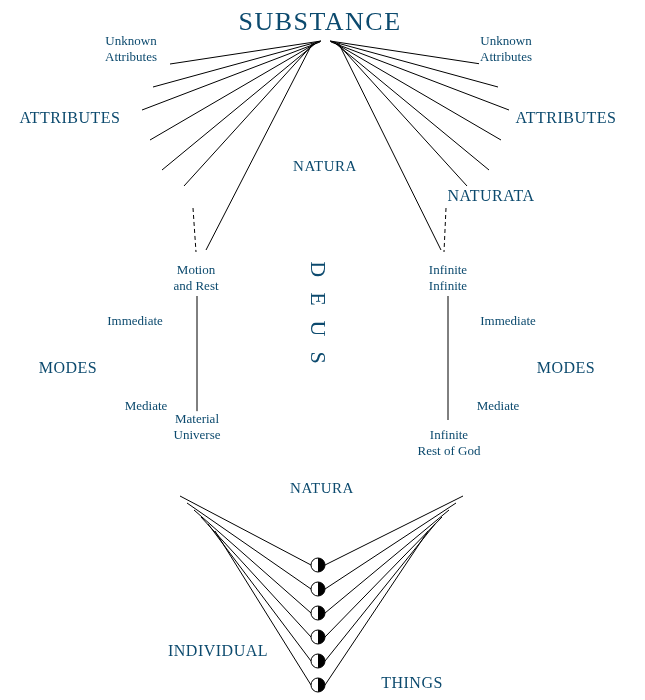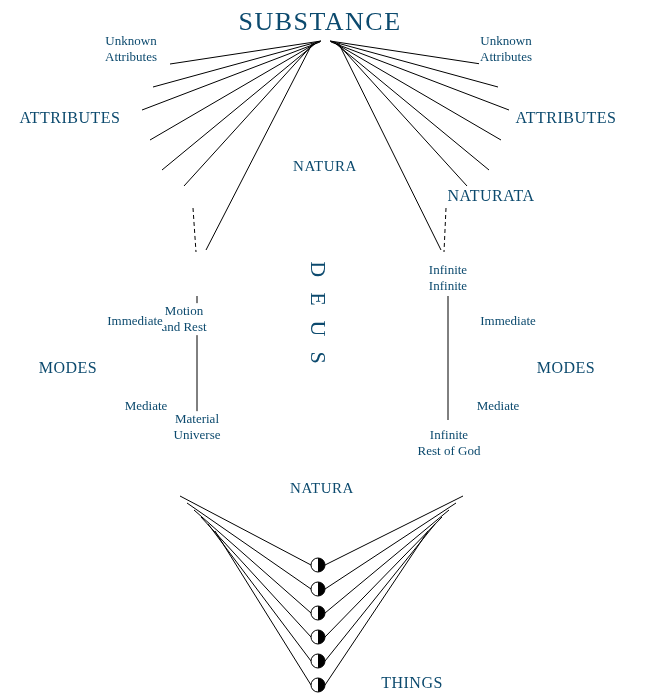--- a/index.html
+++ b/index.html
@@ -135,21 +135,21 @@
   </div>
 
   <div class="lbl caps-md" style="left:325px; top:166px;">
     <span>NATURA</span>
   </div>
 
   <div class="lbl caps-sm" style="left:491px; top:196px;">
     <span>NATURATA</span>
   </div>
 
-  <div class="lbl txt" style="left:184px; top:278px;margin-top:41px;">
+  <div class="lbl txt" style="left:196px; top:278px;">
     <span>Motion</span>
     <span>and Rest</span>
   </div>
   <div class="lbl txt" style="left:448px; top:278px;">
     <span>Infinite</span>
     <span>Infinite</span>
   </div>
 
   <div class="deus">DEUS</div>
 
@@ -180,17 +180,20 @@
   </div>
   <div class="lbl txt" style="left:449px; top:443px;">
     <span>Infinite</span>
     <span>Rest of God</span>
   </div>
 
   <div class="lbl caps-md" style="left:322px; top:488px;">
     <span>NATURA</span>
   </div>
 
+  <div class="lbl caps-sm" style="left:218px; top:651px;">
+    <span>INDIVIDUAL</span>
+  </div>
   <div class="lbl caps-sm" style="left:412px; top:683px;">
     <span>THINGS</span>
   </div>
 
 </div>
 
 </body></html>

